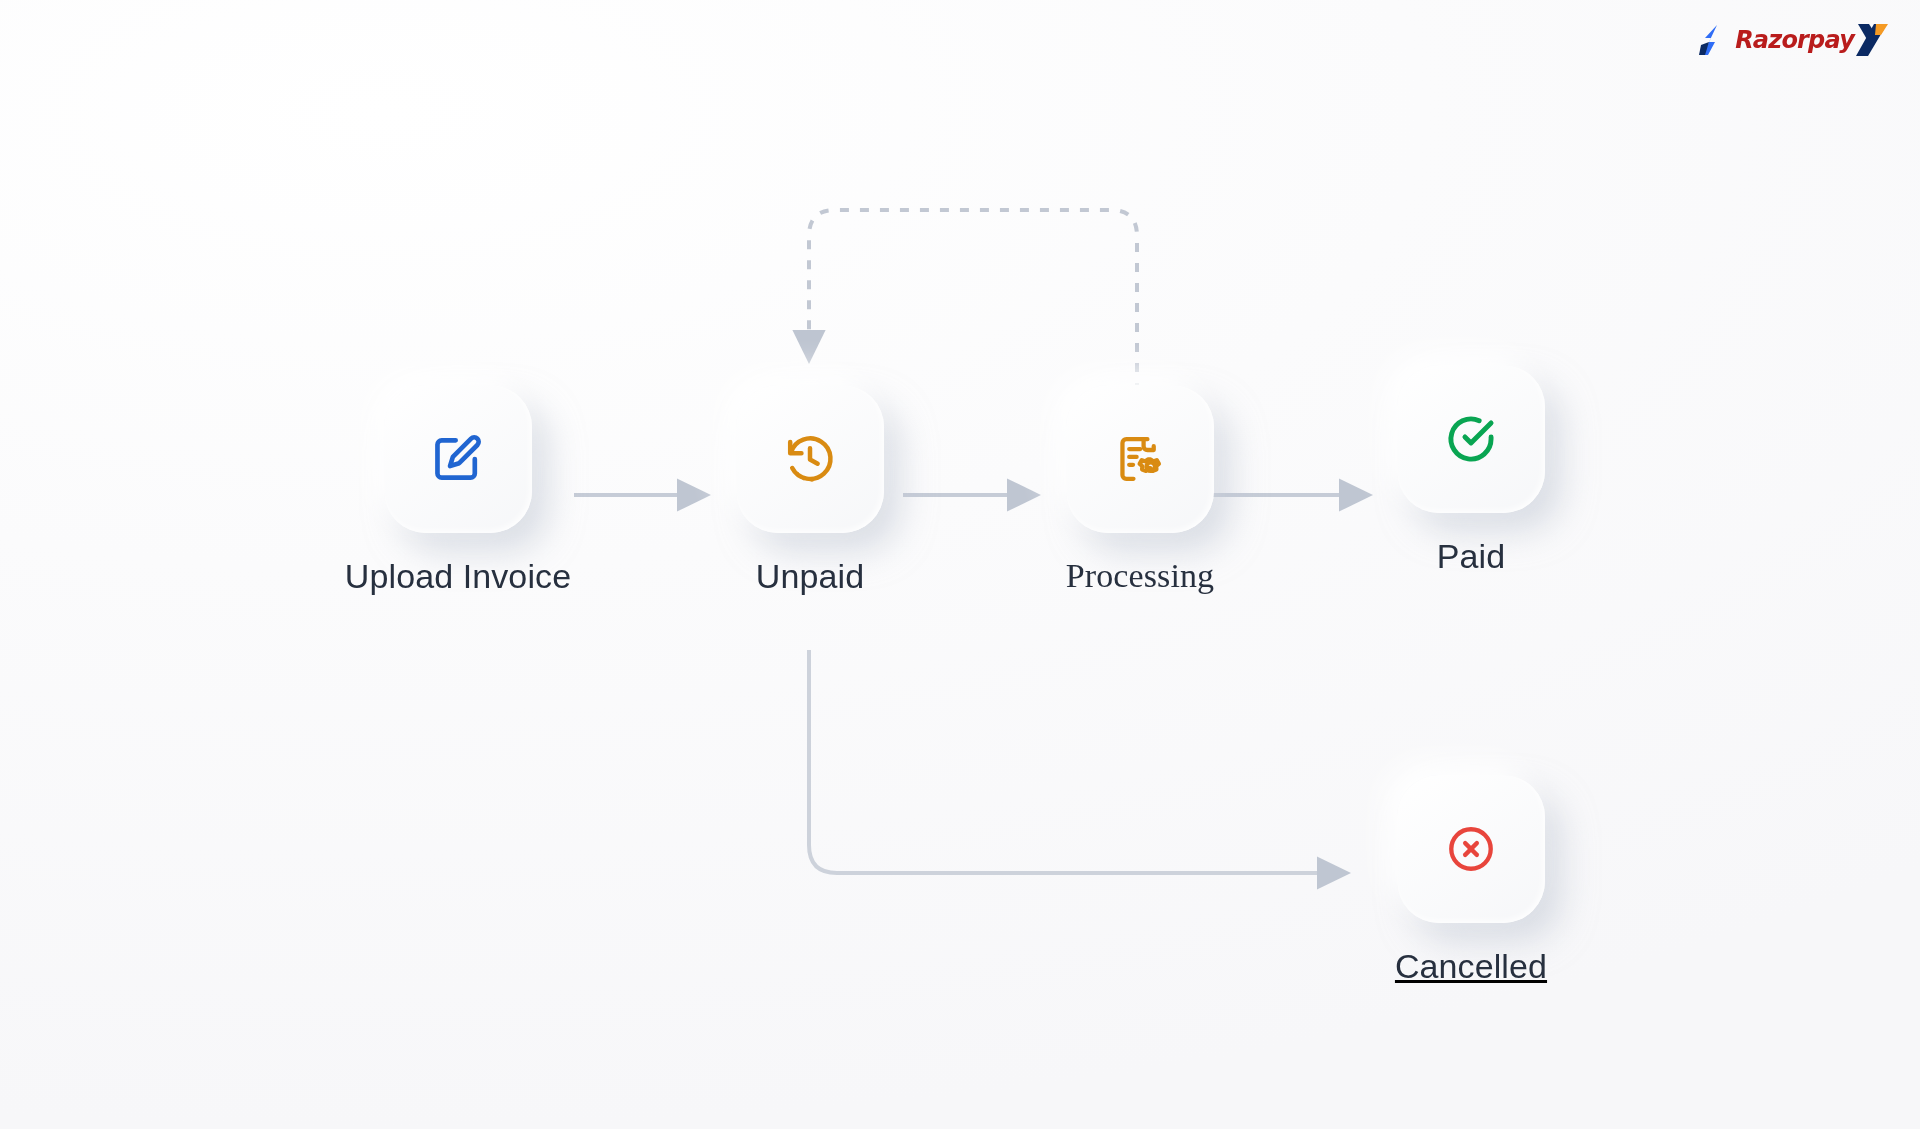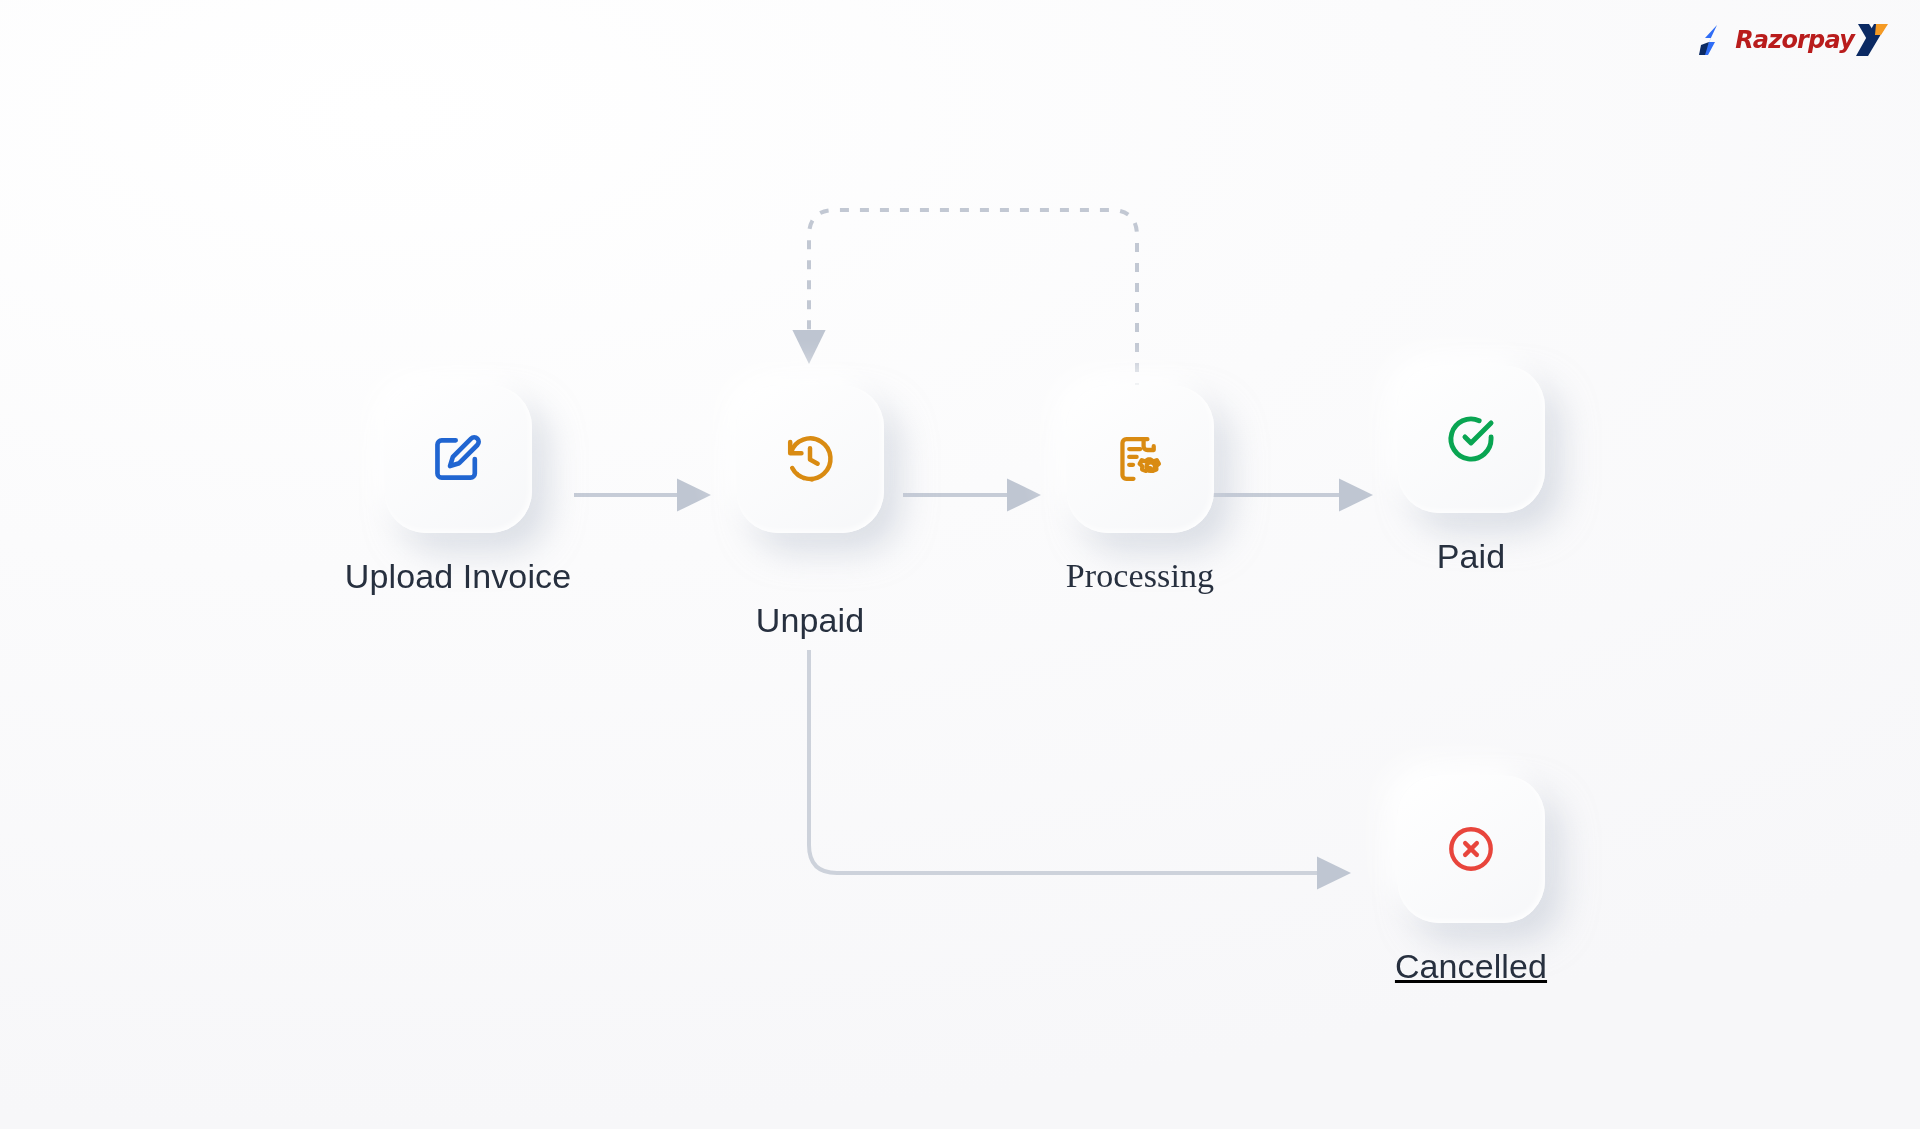--- a/index.html
+++ b/index.html
@@ -88,21 +88,21 @@
     font-size: 34px;
     font-weight: 400;
     color: #27303f;
     letter-spacing: 0.1px;
     white-space: nowrap;
     text-align: right;
   }
 
   
   #node-upload     { left: 338px; top: 385px; }
-  #node-unpaid     { left: 690px; top: 385px; gap: 44px; }
+  #node-unpaid     { left: 690px; top: 385px; }
   #node-processing { left: 1020px; top: 385px; font-family: Liberation Serif, serif; }
   #node-paid       { left: 1351px; top: 365px; }
   #node-cancelled  { left: 1351px; top: 775px; text-decoration: underline; }
 </style>
 </head>
 <body>
 
 <div id="canvas"></div>
 
 <div id="logo">

